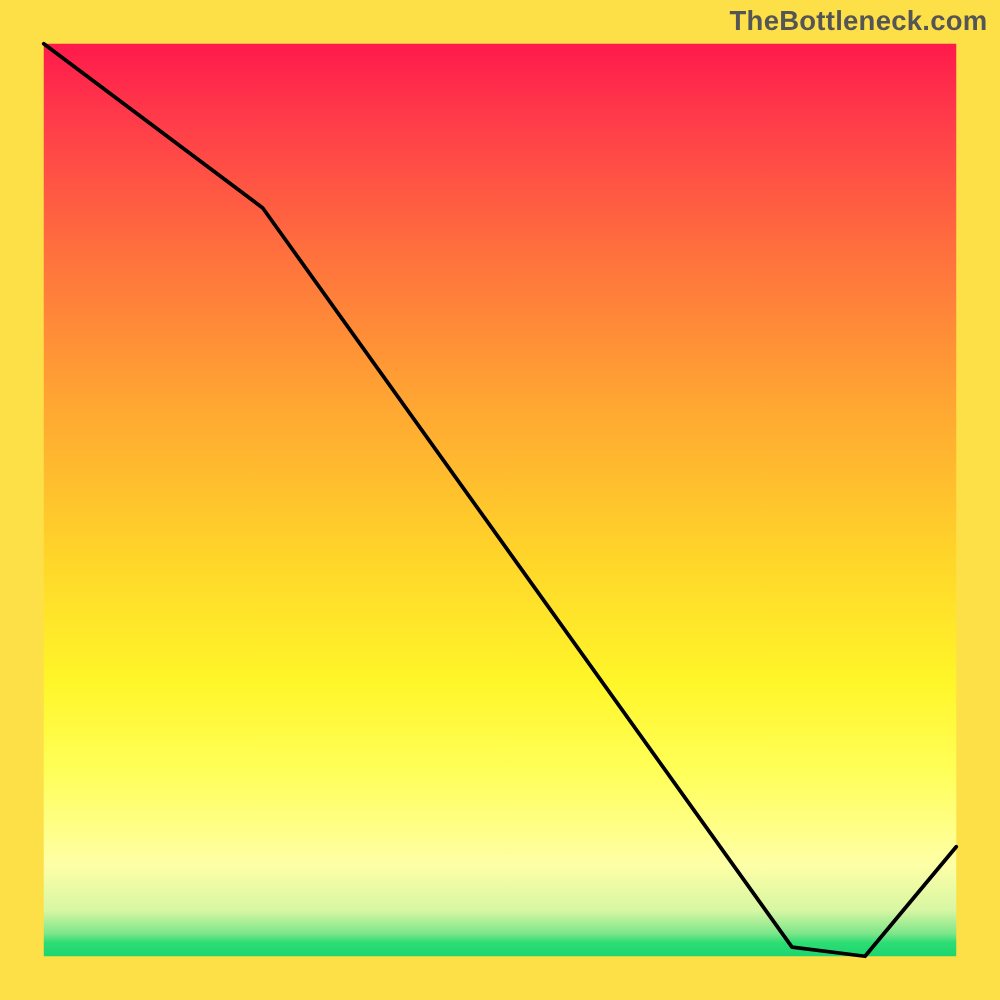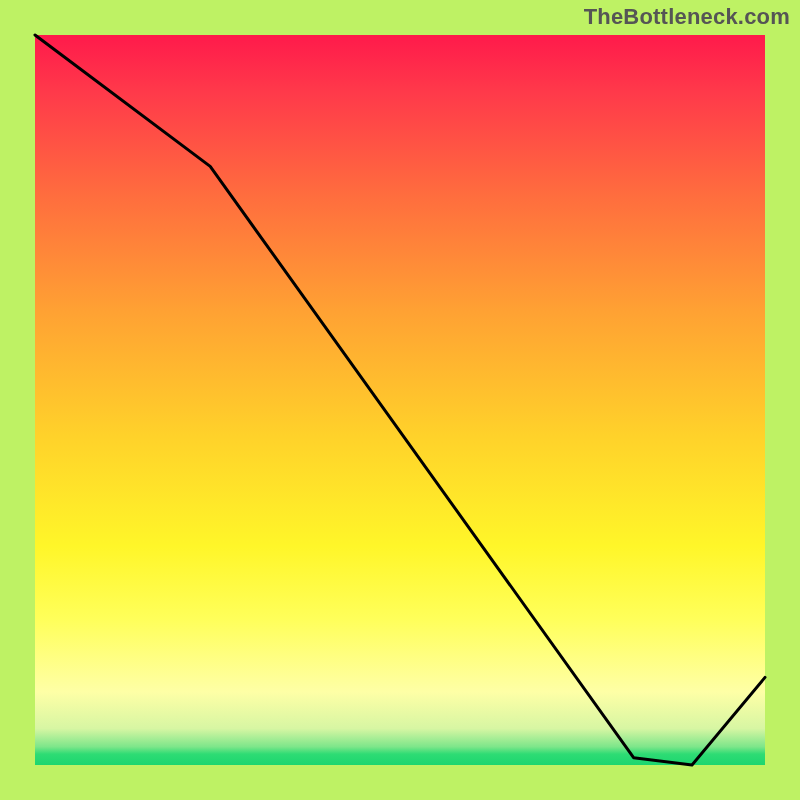--- a/index.html
+++ b/index.html
@@ -8,21 +8,21 @@
     width: 800px;
     height: 800px;
     background: #000;
     overflow: hidden;
     font-family: Arial, Helvetica, sans-serif;
   }
   .frame {
     position: relative;
     width: 800px;
     height: 800px;
-    background: #bef264;
+    background: #fde047;
   }
   .watermark {
     position: absolute;
     top: 4px;
     right: 10px;
     color: #555;
     font-size: 22px;
     font-weight: 600;
     letter-spacing: 0.2px;
     user-select: none;

